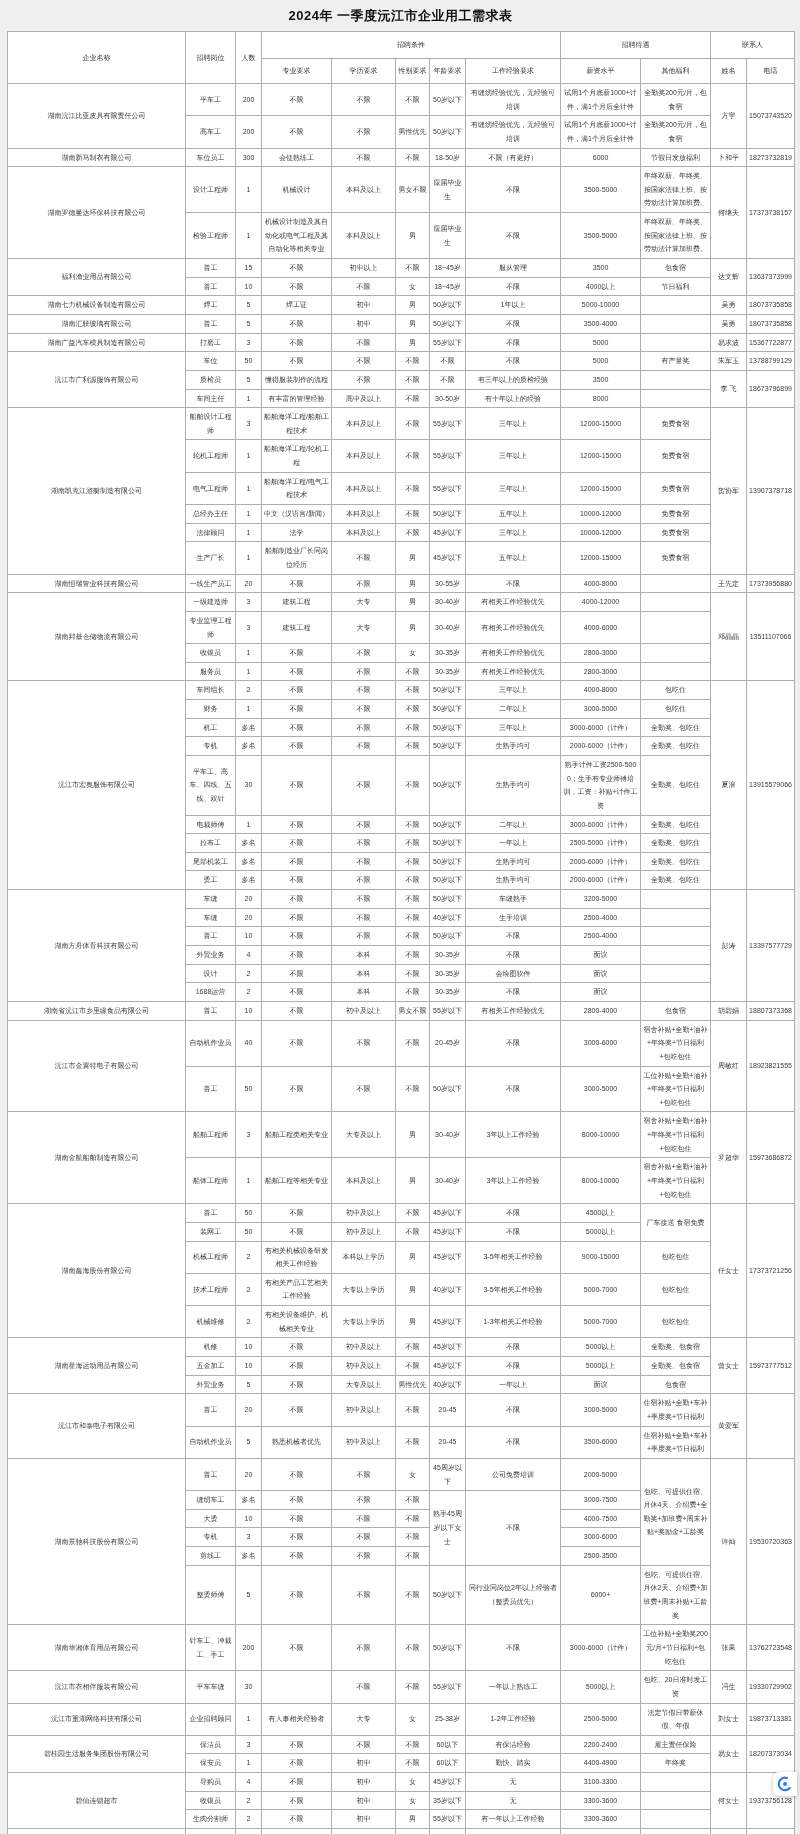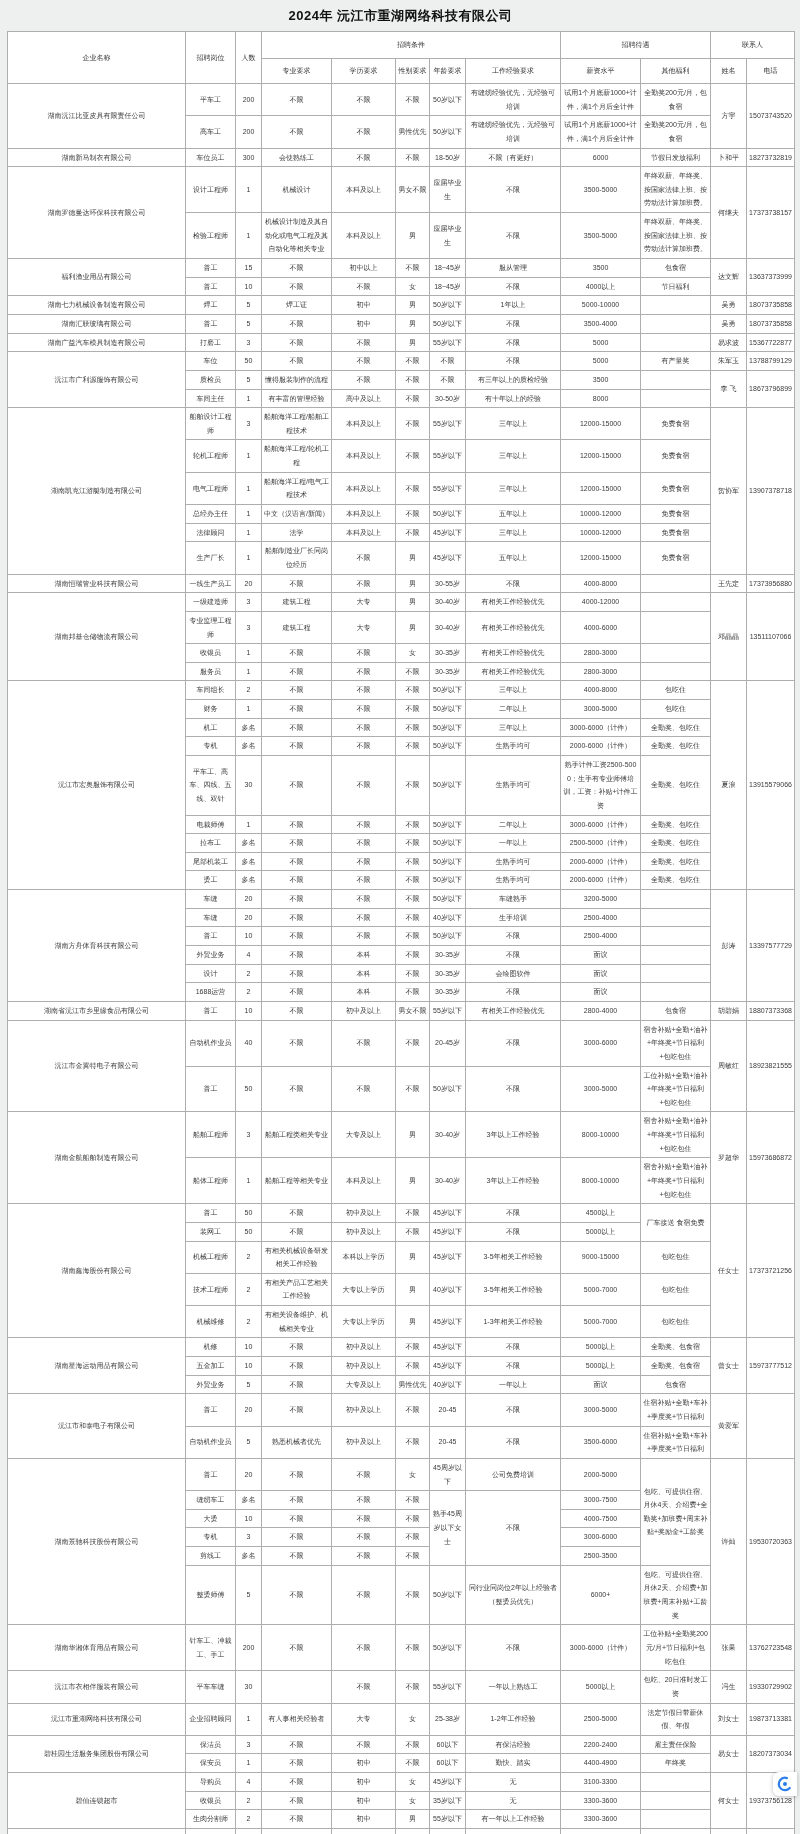--- a/index.html
+++ b/index.html
@@ -51,21 +51,21 @@
     box-shadow:0 1px 4px rgba(0,0,0,.25);
     display:flex;align-items:center;justify-content:center;
     cursor:pointer;
   }
   .floating-widget svg{display:block;}
 </style>
 </head>
 <body>
 
 <div class="page">
-  <div class="title">2024年 沅江市重湖网络科技有限公司</div>
+  <div class="title">2024年 一季度沅江市企业用工需求表</div>
 
   <table class="demand">
     <colgroup>
       <col style="width:178px">
         <col style="width:50px">
         <col style="width:26px">
       <col style="width:70px">
         <col style="width:64px">
         <col style="width:34px">
       <col style="width:36px">

